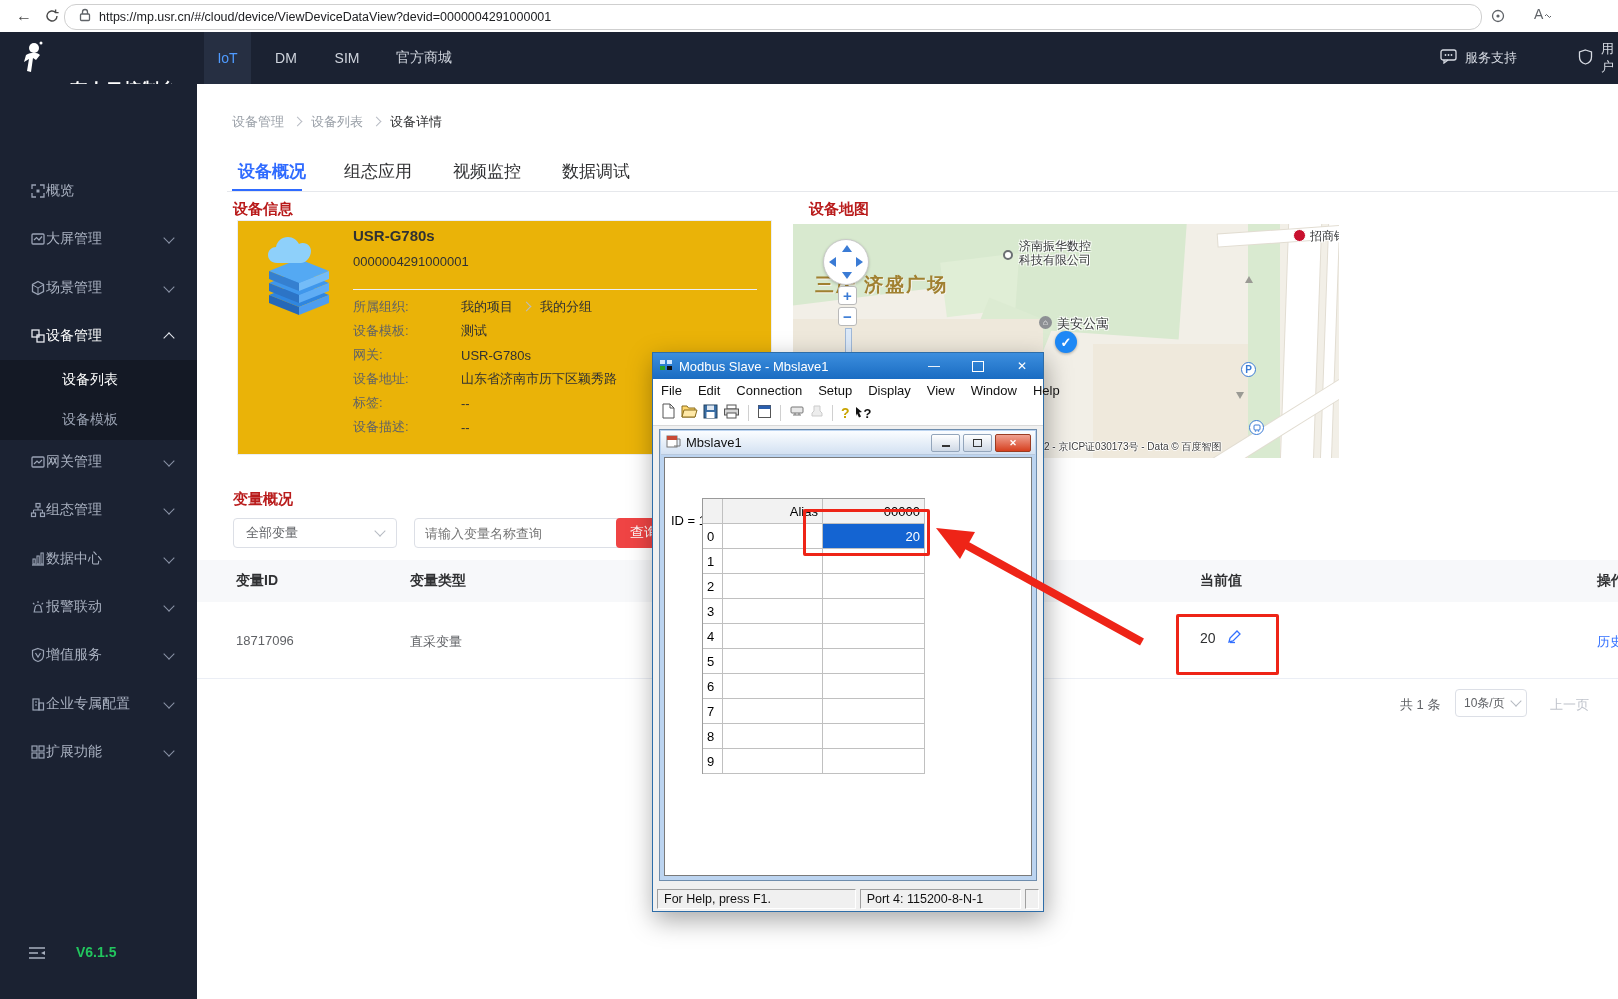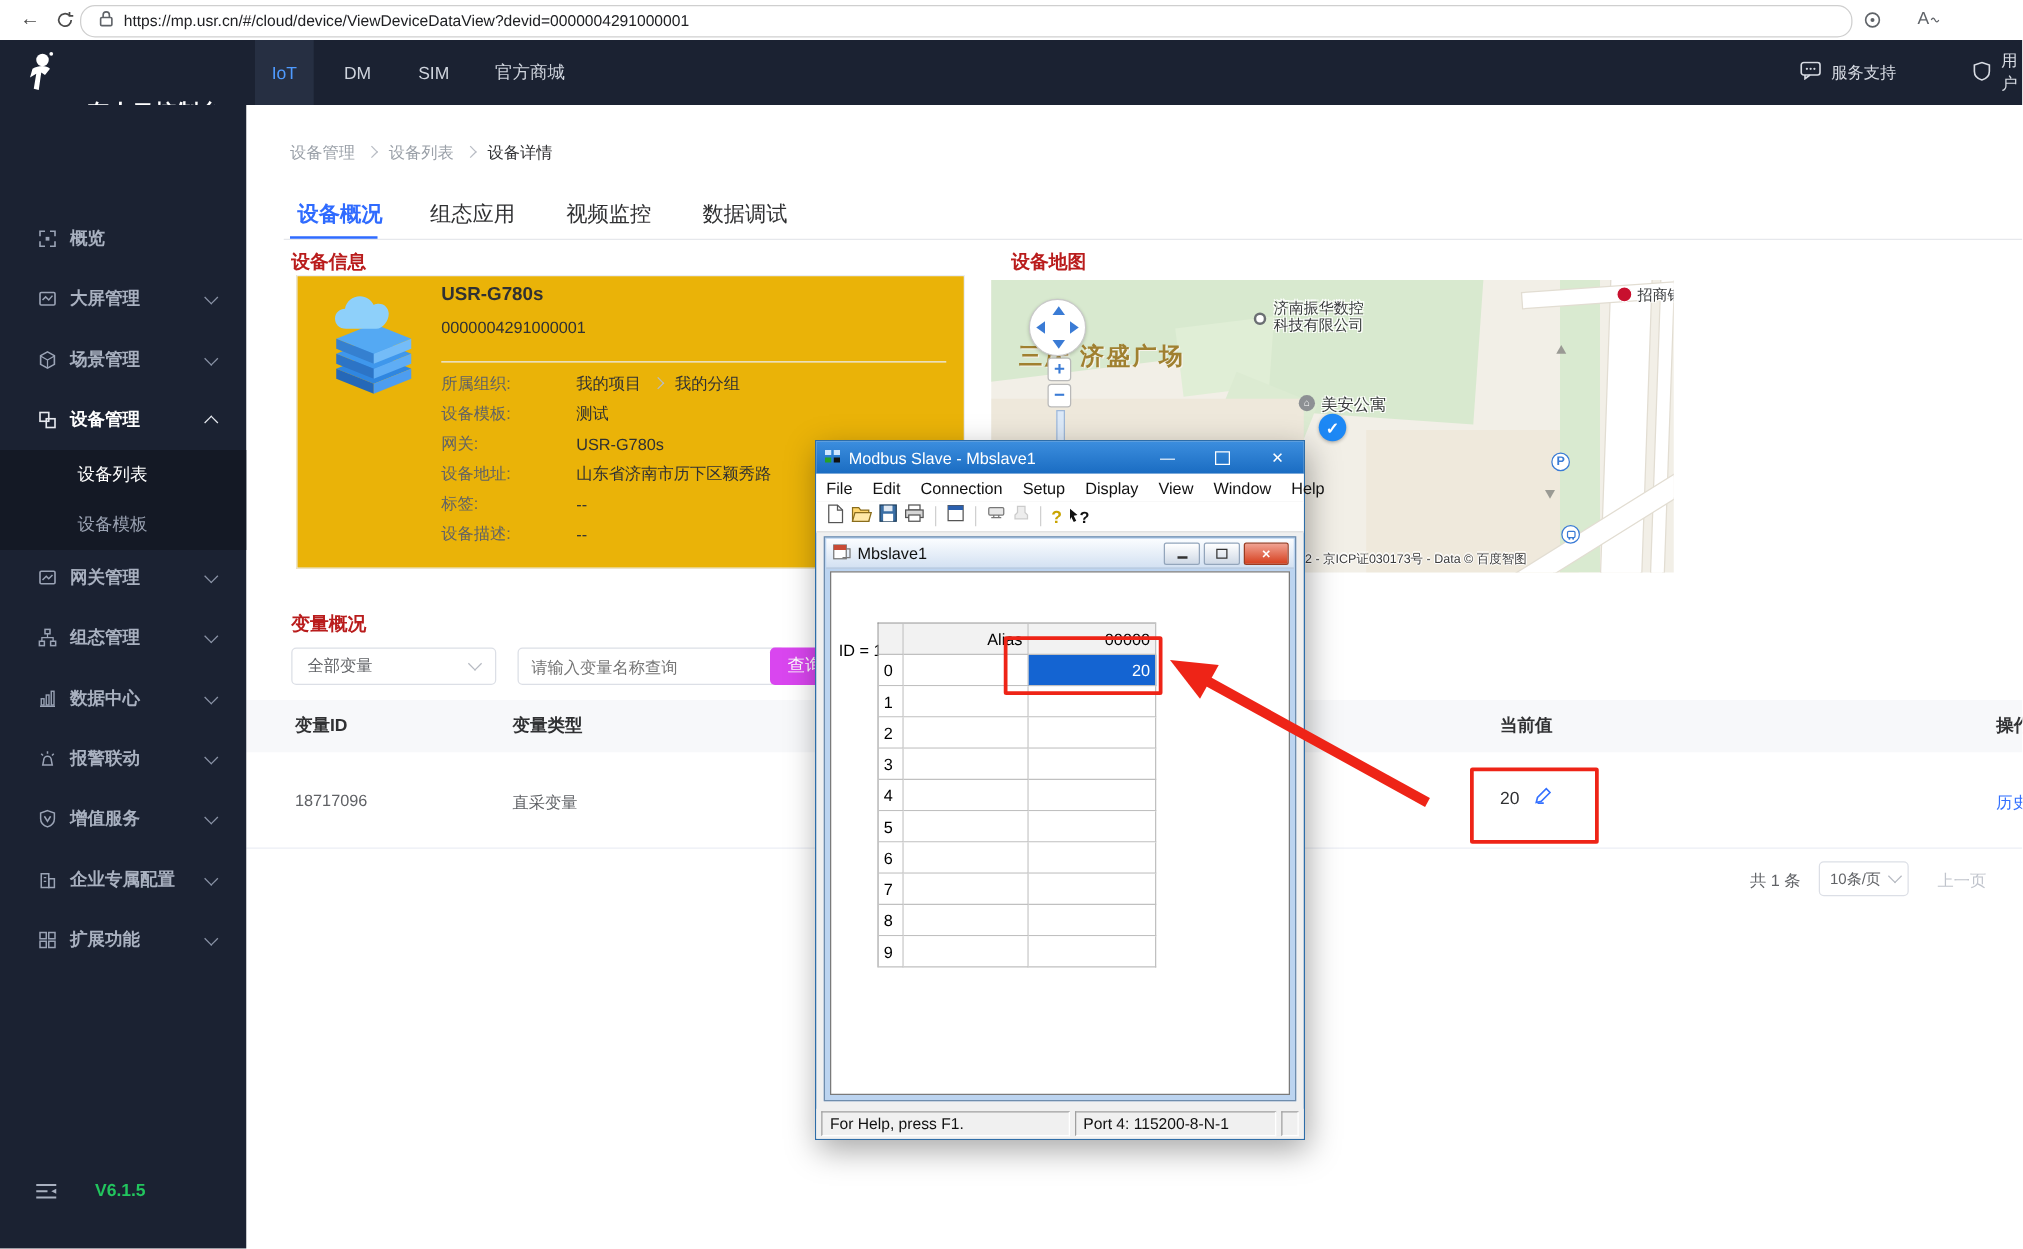--- a/index.html
+++ b/index.html
@@ -13,21 +13,21 @@
   #urltxt{font-size:12.5px;color:#202124;margin-left:8px;white-space:nowrap;}
   
   #topnav{left:0;top:32px;width:1618px;height:52px;background:#1b2232;z-index:5;}
   .navitem{position:absolute;top:0;height:52px;display:flex;align-items:center;justify-content:center;color:#cfd4dd;font-size:14px;cursor:pointer;}
   .navitem.active{background:#262f42;color:#4f9bff;}
   .nrt{position:absolute;top:0;height:52px;display:flex;align-items:center;color:#d7dbe3;font-size:13px;}
   
   #sidebar{left:0;top:84px;width:197px;height:915px;background:#1b2232;z-index:5;}
   .sitem{position:absolute;left:0;width:197px;height:34px;display:flex;align-items:center;color:#a9b1c0;font-size:14px;cursor:pointer;}
   .sitem .sic{margin-left:30px;}
-  .sitem .slb{margin-left:10px;flex:1;font-weight:bold;}
+  .sitem .slb{margin-left:0;flex:1;}
   .sitem.on{color:#ffffff;}
   .chev{width:7px;height:7px;border-right:1.5px solid #8a93a6;border-bottom:1.5px solid #8a93a6;display:inline-block;transform:rotate(45deg);margin-right:24px;margin-top:-3px;}
   .chev.up{transform:rotate(-135deg);margin-top:4px;}
   #submenu{position:absolute;left:0;top:276px;width:197px;height:80px;background:#141925;}
   .subitem{position:absolute;left:0;width:197px;height:40px;display:flex;align-items:center;padding-left:62px;box-sizing:border-box;color:#9aa2b2;font-size:14px;cursor:pointer;}
   .subitem.on{color:#ffffff;}
   
   .bc{font-size:13px;color:#9aa0a8;}
   .bc.last{color:#303133;}
   .bsep{width:6px;height:6px;border-right:1.2px solid #b8bcc4;border-top:1.2px solid #b8bcc4;display:inline-block;transform:rotate(45deg);margin:0 10px 1px 10px;}
@@ -372,21 +372,21 @@
     <div class="abs" style="left:52px;top:104px;width:5px;height:126px;background:#dce9f8;border:1px solid #9fb8d8;"></div>
     <div class="abs" style="left:251px;top:216px;font-size:10px;color:#3c3c3c;text-shadow:1px 0 0 #fff,-1px 0 0 #fff,0 1px 0 #fff,0 -1px 0 #fff;white-space:nowrap;">2 - 京ICP证030173号 - Data © 百度智图</div>
   </div>
 
   <div class="abs sect" style="left:233px;top:490px;">变量概况</div>
   <div class="selbox abs" style="left:233px;top:518px;width:164px;height:30px;">
     <span style="margin-left:12px;flex:1;">全部变量</span>
     <span class="dchev" style="margin-right:12px;"></span>
   </div>
   <input class="abs" style="left: 414px; top: 518px; width: 214px; height: 30px; border: 1px solid rgb(220, 223, 230); border-radius: 4px; box-sizing: border-box; padding: 0px 10px; font-size: 13px; color: rgb(48, 49, 51); outline: none; font-family: inherit;" placeholder="请输入变量名称查询">
-  <div class="abs" style="left:616px;top:518px;width:56px;height:30px;background:#d946ef;border-radius:4px;color:#fff;font-size:14px;display:flex;align-items:center;justify-content:center;cursor:pointer;">查询</div>
+  <div class="abs" style="left:616px;top:518px;width:56px;height:30px;background:#ef4444;border-radius:4px;color:#fff;font-size:14px;display:flex;align-items:center;justify-content:center;cursor:pointer;">查询</div>
 
   <div class="abs" style="left:197px;top:560px;width:1421px;height:42px;background:#f7f8fa;">
     <span class="abs vhead" style="left:39px;top:12px;">变量ID</span>
     <span class="abs vhead" style="left:213px;top:12px;">变量类型</span>
     <span class="abs vhead" style="left:1003px;top:12px;">当前值</span>
     <span class="abs vhead" style="left:1400px;top:12px;white-space:nowrap;">操作</span>
   </div>
   <div class="abs" style="left:197px;top:602px;width:1421px;height:76px;background:#fff;border-bottom:1px solid #ebeef5;">
     <span class="abs vcell" style="left:39px;top:31px;">18717096</span>
     <span class="abs vcell" style="left:213px;top:31px;">直采变量</span>

